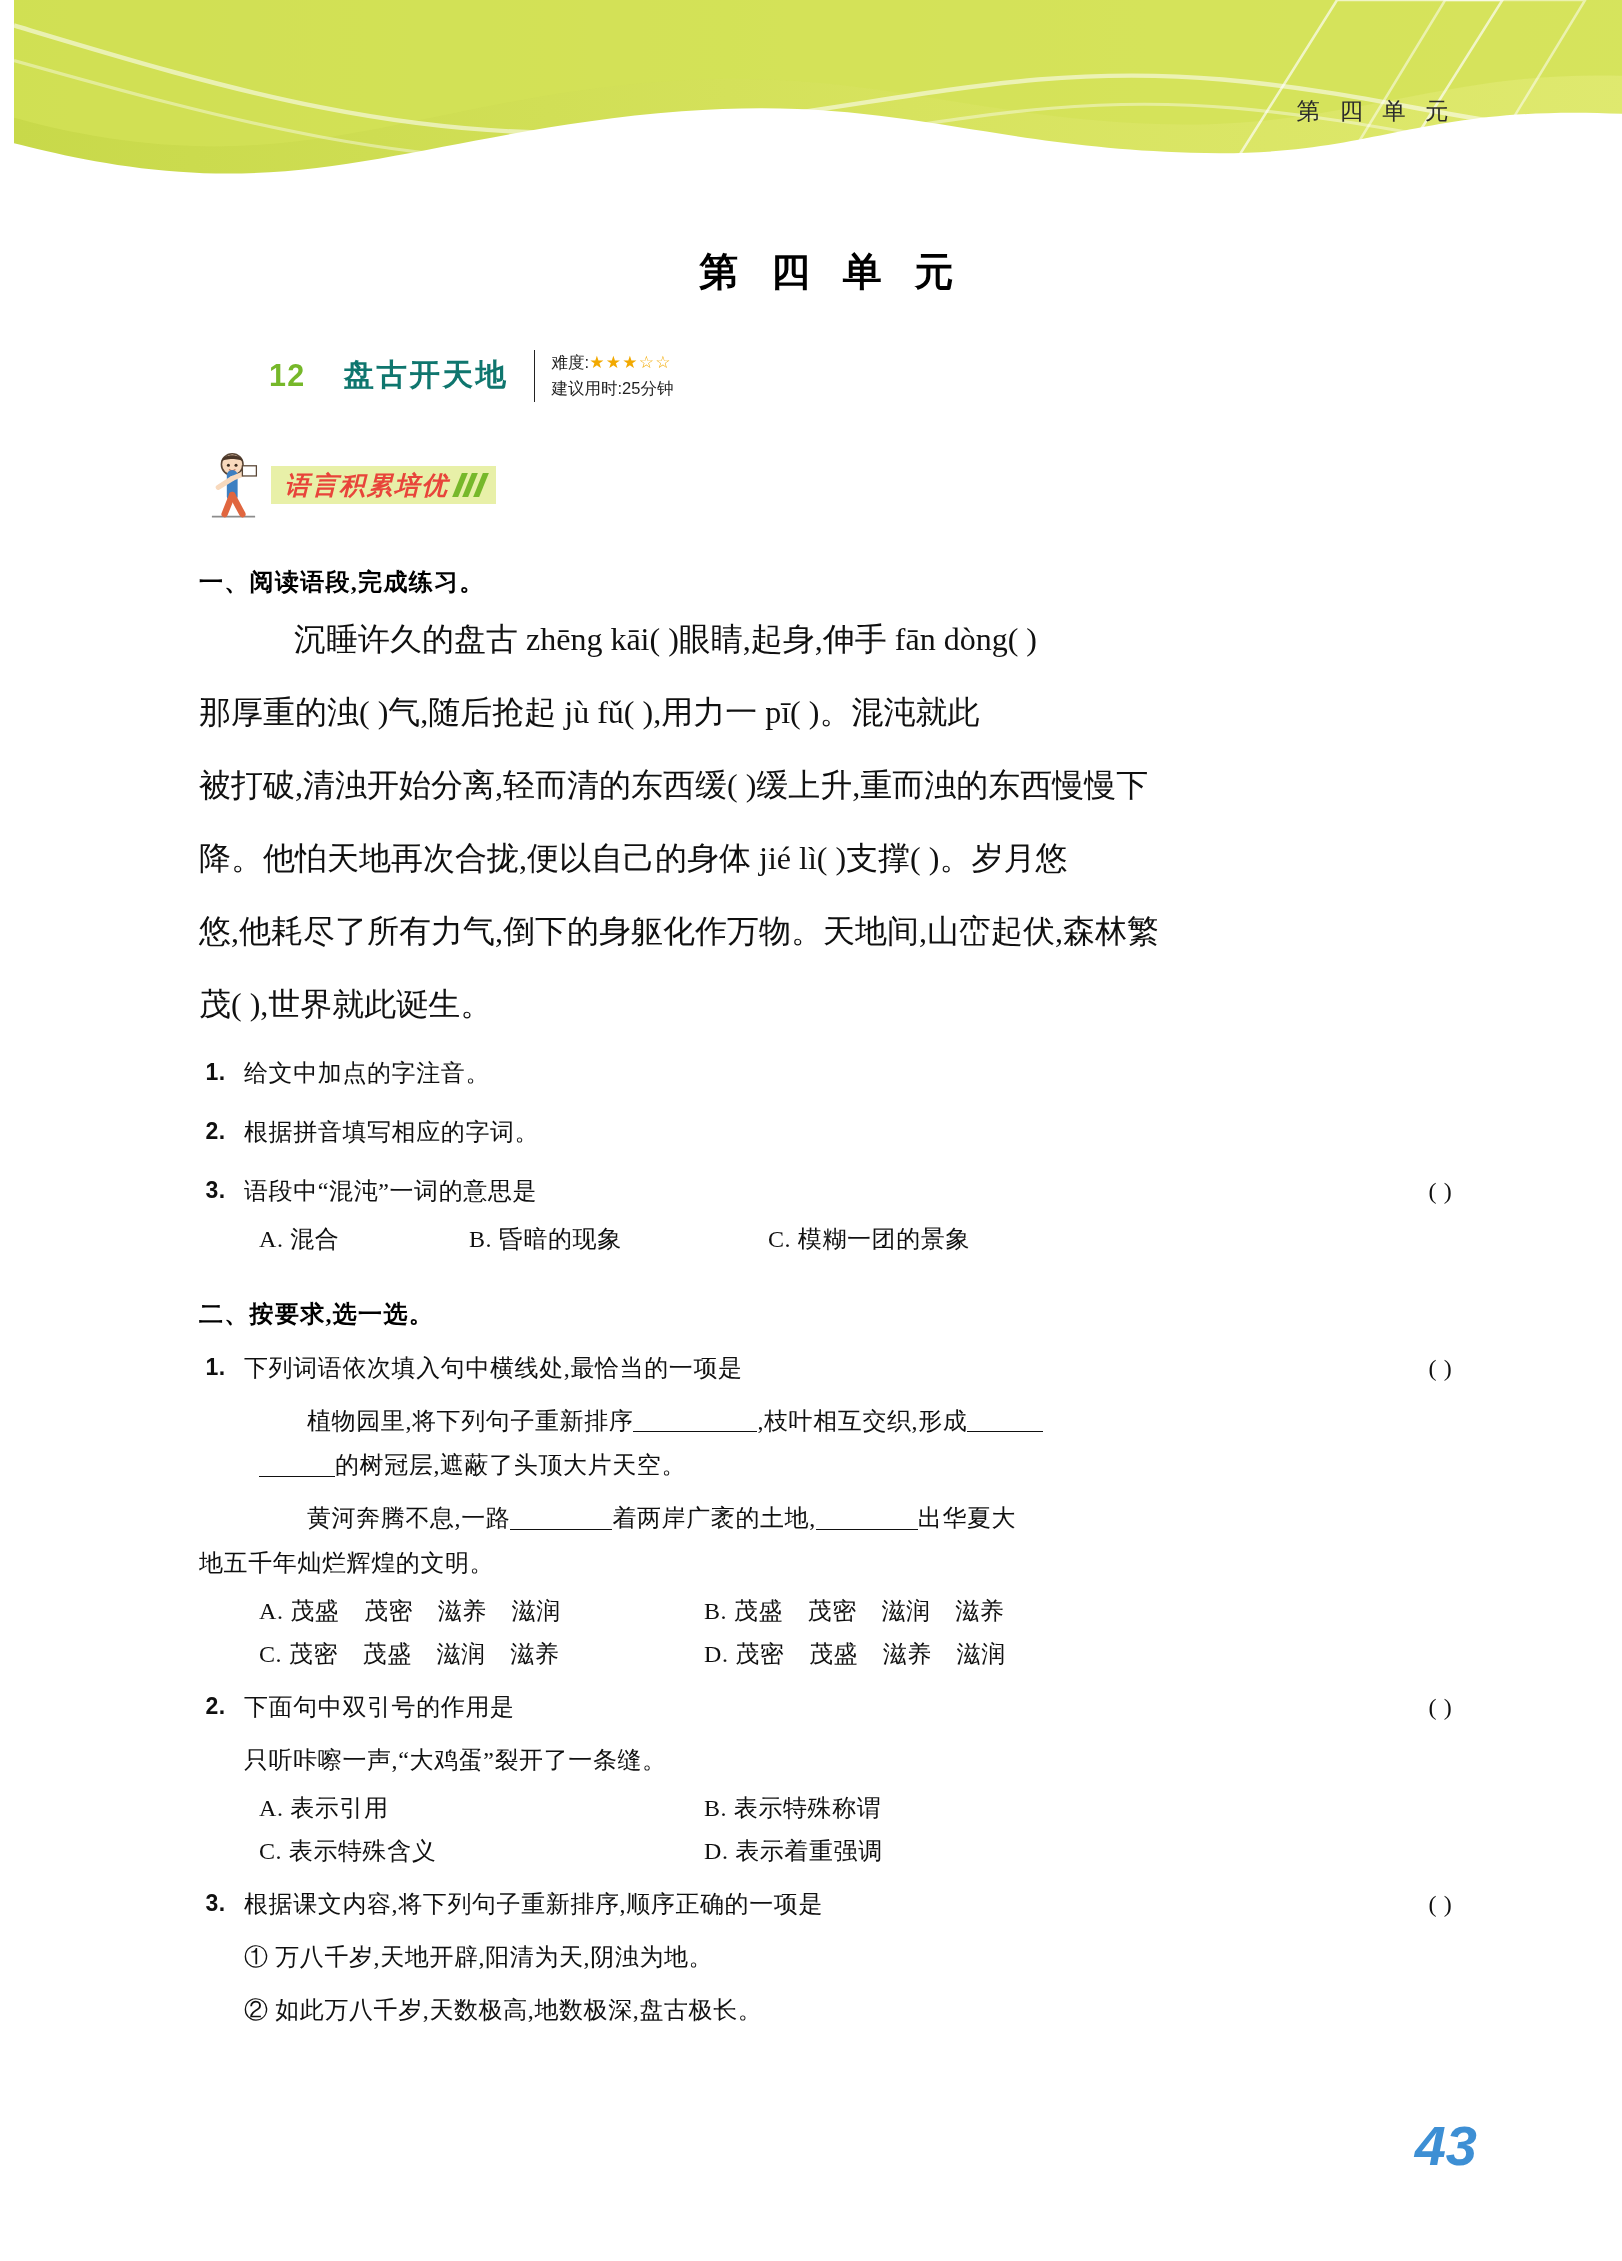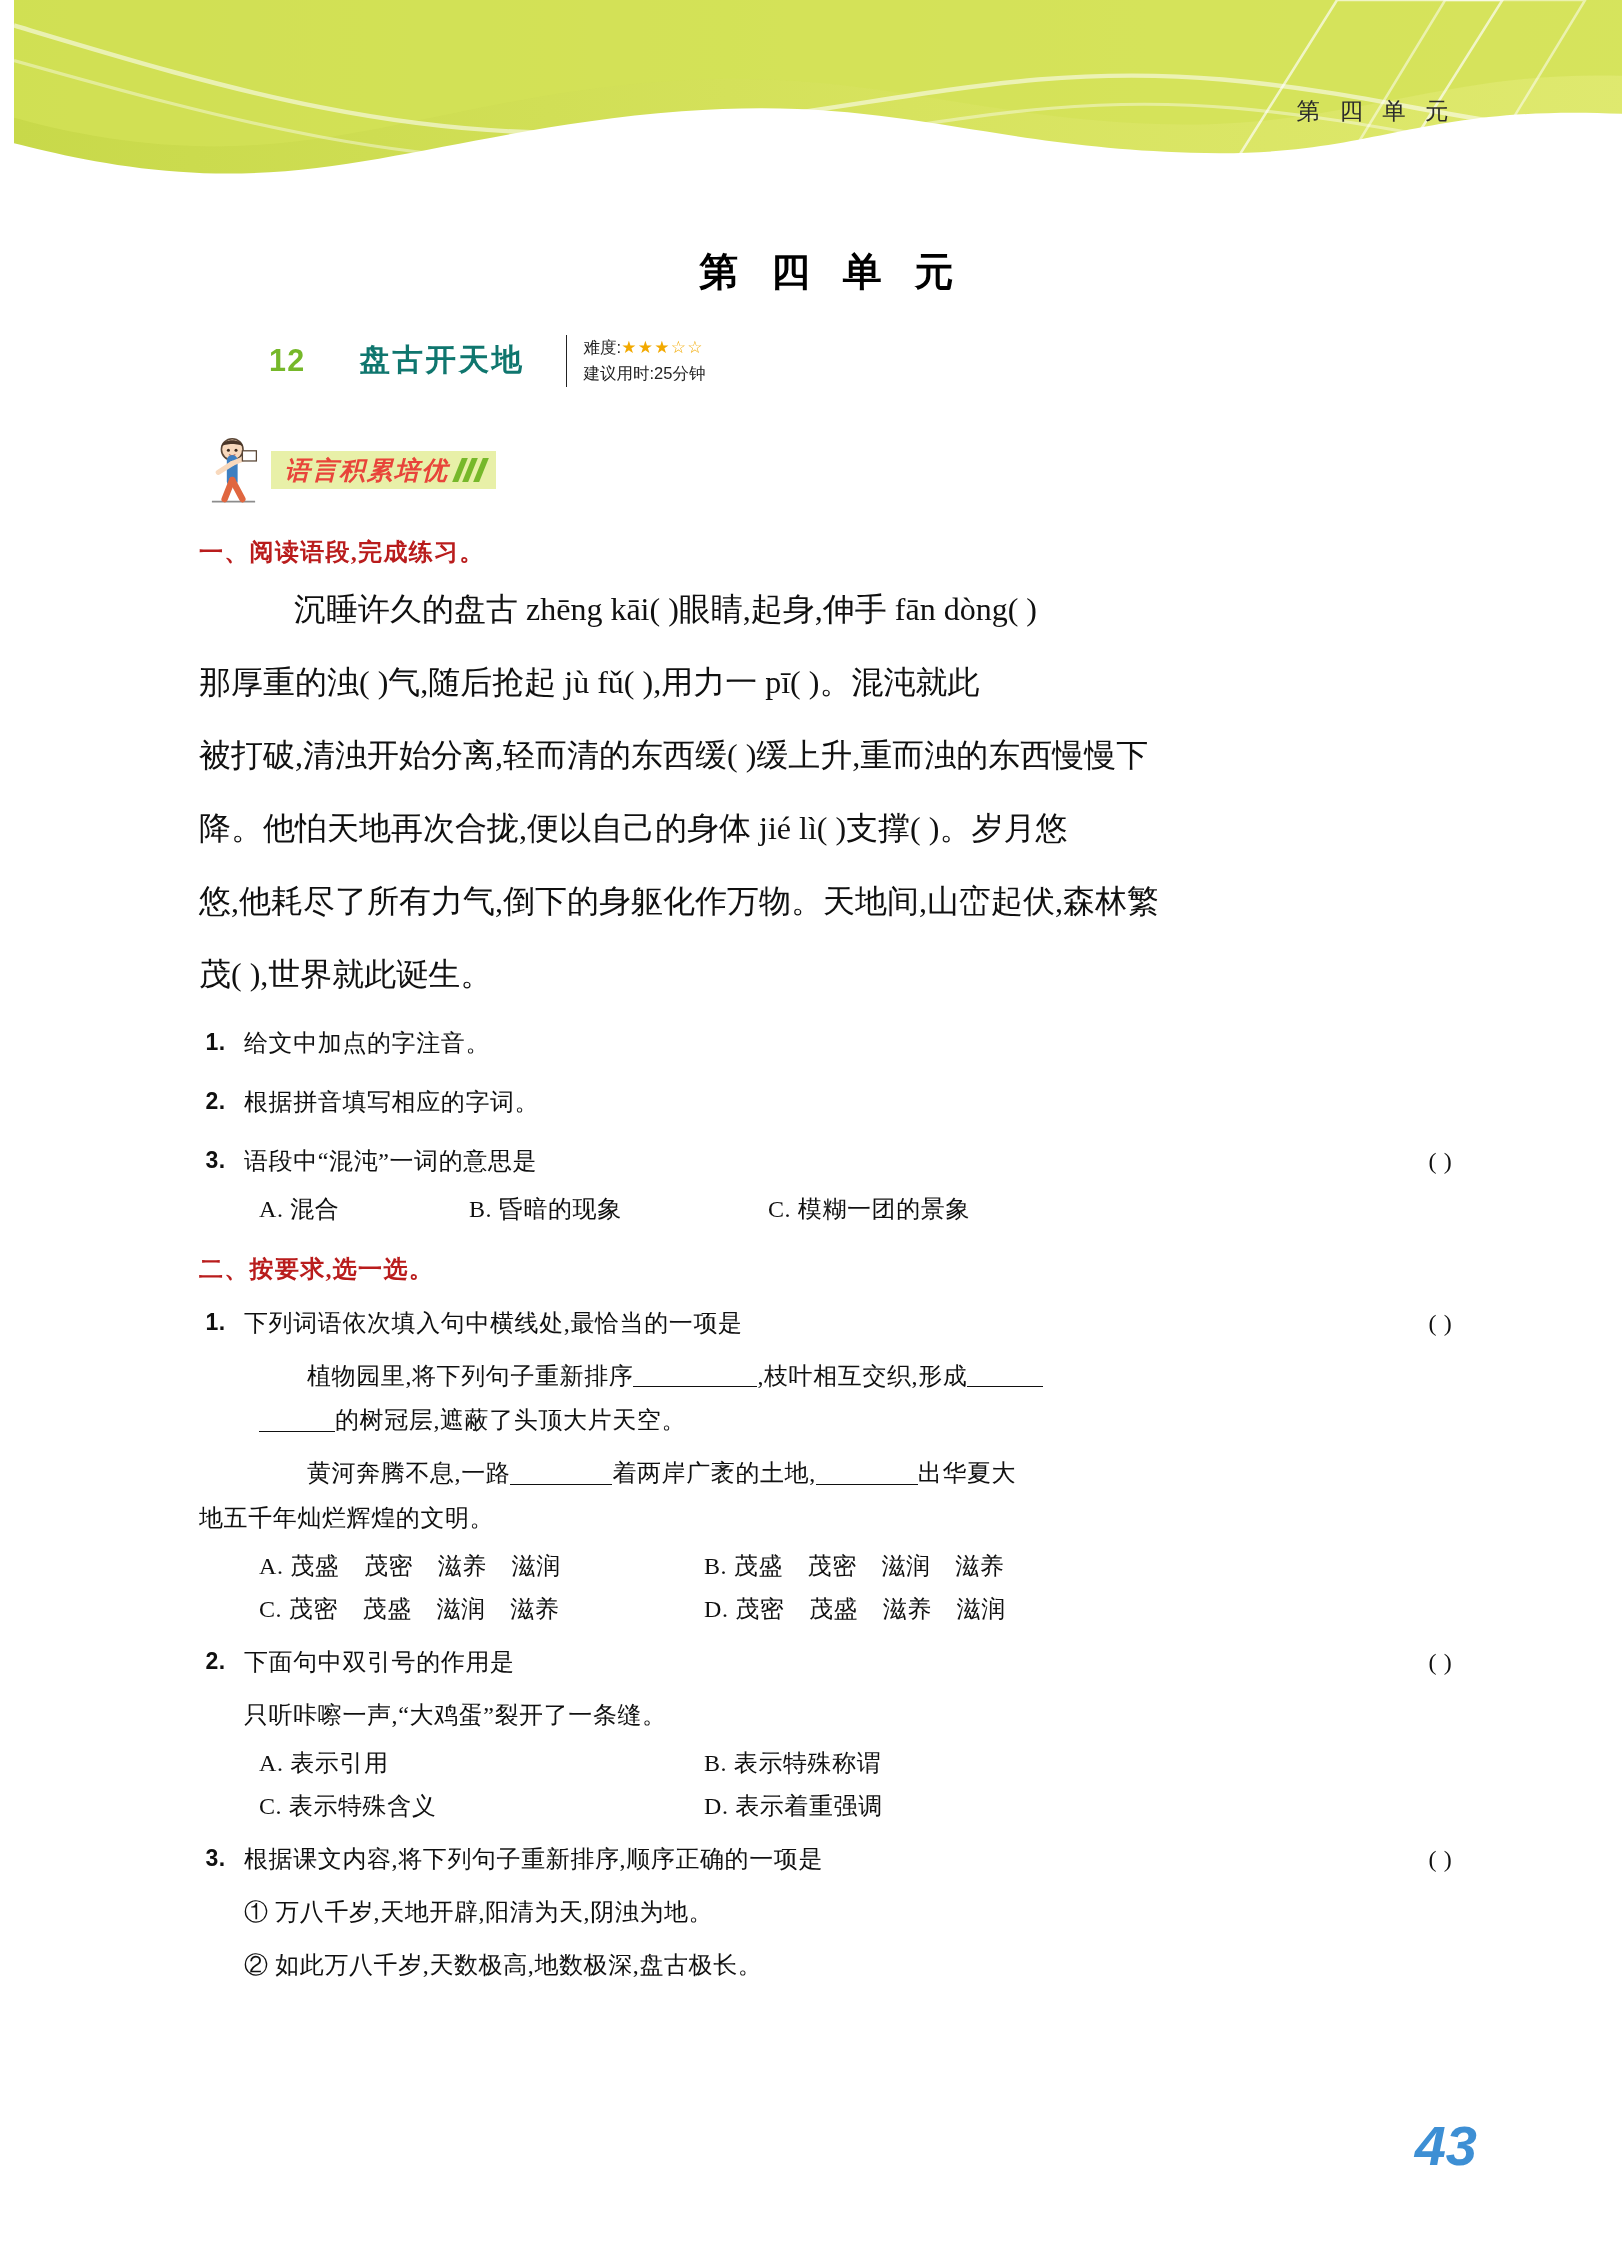--- a/index.html
+++ b/index.html
@@ -58,23 +58,22 @@
     letter-spacing: 11.5px;
     margin: 35px 0 0 0;
     font-family: "Liberation Serif", serif;
     color: #000;
   }
 
   
   .lesson-row {
     display: flex;
     align-items: center;
-    margin-top: 36px;
+    margin-top: 51px;
     margin-left: 70px;
-    gap: 16px;
   }
   .lesson-no {
     font-size: 30.5px;
     font-weight: bold;
     color: #76b82a;
     font-family: "Liberation Sans", sans-serif;
     letter-spacing: 1.3px;
   }
   .lesson-name {
     font-size: 30.5px;
@@ -139,22 +138,22 @@
     width: 6.4px;
     height: 24px;
     background: #76b82a;
     transform: skewX(-22deg);
   }
 
   
   .q-head {
     font-size: 24px;
     font-weight: bold;
-    color: #b91c1c;
-    margin-top: 28px;
+    color: #000000;
+    margin-top: 43px;
     letter-spacing: 1.3px;
   }
 
   .para {
     font-size: 32px;
     line-height: 1.92;
     letter-spacing: 0.6px;
     margin-top: 11.5px;
     text-align: justify;
   }

